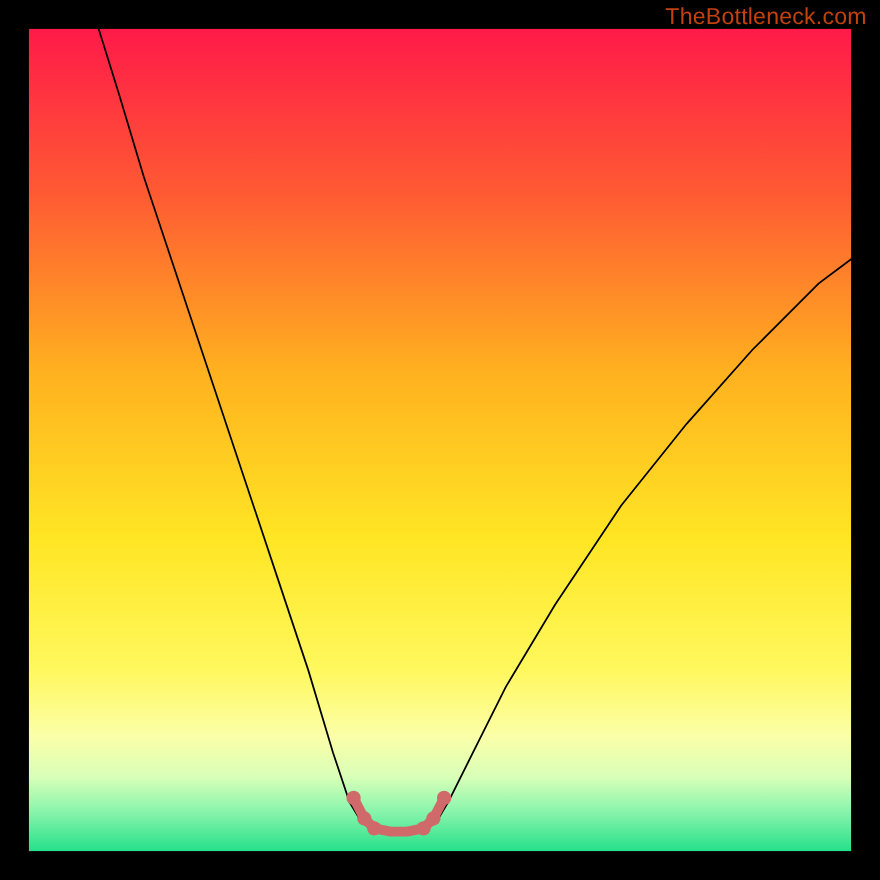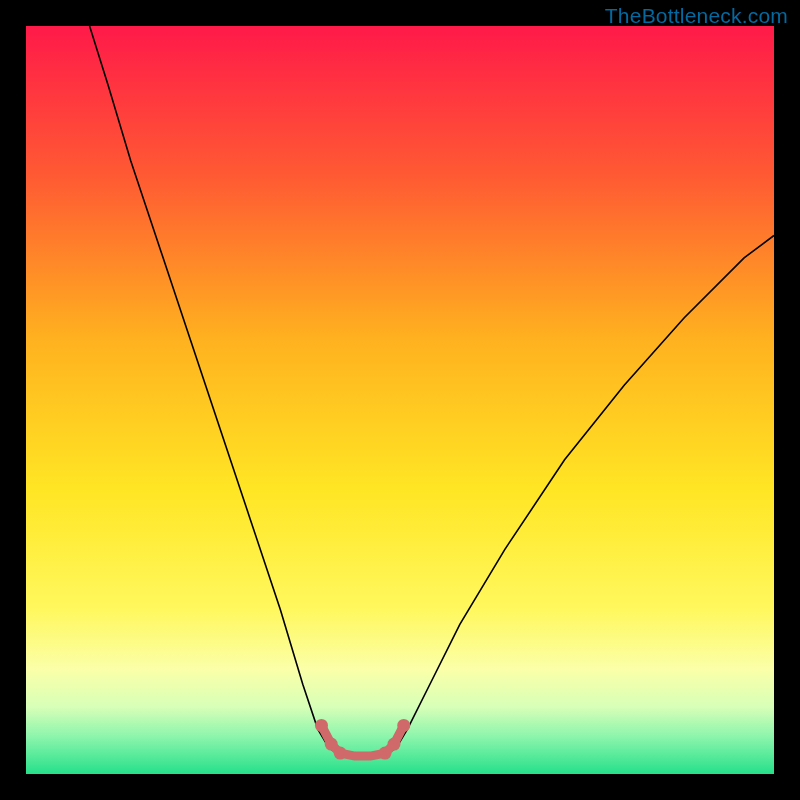--- a/index.html
+++ b/index.html
@@ -21,21 +21,21 @@
     left: 26px;
     top: 26px;
     width: 748px;
     height: 748px;
     overflow: hidden;
   }
   .watermark {
     position: absolute;
     top: 4px;
     right: 12px;
-    color: #0369a1;
+    color: #c2410c;
     font-size: 21px;
     font-weight: 500;
     letter-spacing: 0.2px;
     font-family: Arial, Helvetica, sans-serif;
   }
   svg { display: block; }
 </style>
 </head>
 <body>
 

